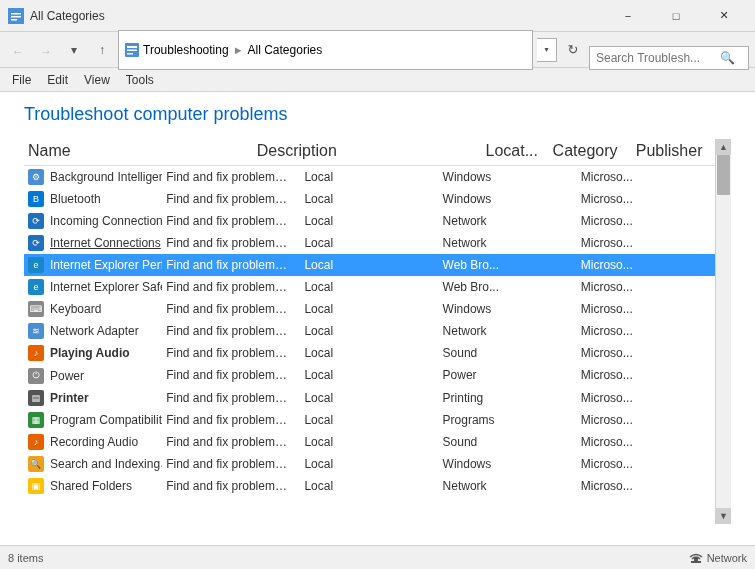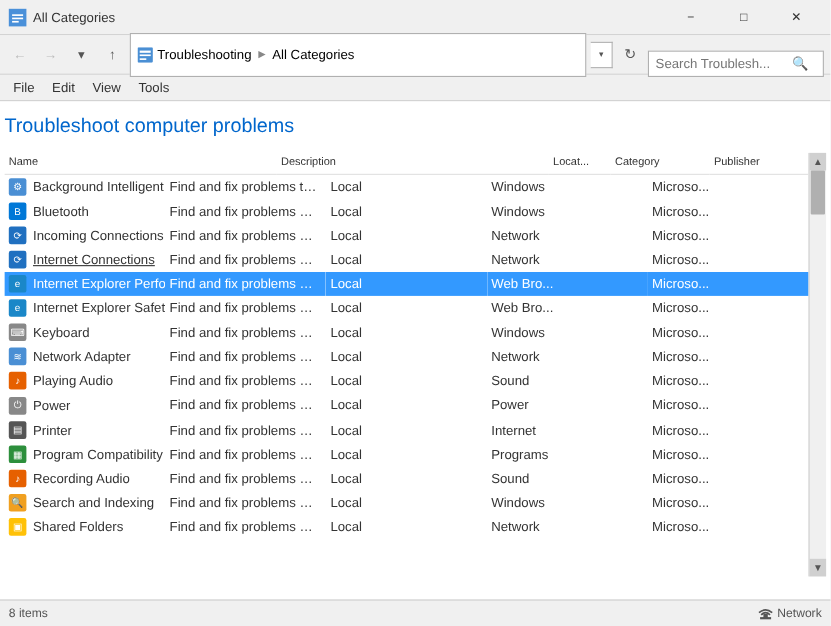--- a/index.html
+++ b/index.html
@@ -148,40 +148,40 @@
       color: #333;
       height: 20px;
       display: flex;
       align-items: center;
     }
 
     
     .content {
       background: white;
       flex: 1;
-      padding: 12px 4px;
+      padding: 12px 24px;
       overflow: hidden;
     }
 
     .page-title {
       color: #0066cc;
       font-size: 18px;
       font-weight: 300;
       margin-bottom: 14px;
     }
 
     
     .file-table {
       width: 100%;
       border-collapse: collapse;
     }
     .file-table th {
       text-align: left;
       padding: 3px 8px 5px 4px;
-      font-size: 10px;
+      font-size: 16px;
       font-weight: 400;
       color: #333;
       border-bottom: 1px solid #e0e0e0;
       cursor: pointer;
       white-space: nowrap;
     }
     .file-table td {
       padding: 3px 8px 3px 4px;
       font-size: 12px;
       color: #333;
@@ -408,21 +408,21 @@
       </td>
       <td class="col-desc">Find and fix problems with...</td>
       <td class="col-loc">Local</td>
       <td class="col-cat">Network</td>
       <td class="col-pub">Microso...</td>
     </tr>
                 <tr>
       <td class="col-name" style="overflow:hidden; text-overflow:ellipsis;">
         <span class="row-icon">
           <span style="width:16px; height:16px; background:#e66000; color:white; display:inline-flex; align-items:center; justify-content:center; border-radius:2px; font-size:9px; flex-shrink:0;">♪</span>
-          <span style="overflow:hidden; text-overflow:ellipsis;">Playing Audio</span>
+          <span style="overflow:hidden; text-overflow:ellipsis;font-weight:bold;">Playing Audio</span>
         </span>
       </td>
       <td class="col-desc">Find and fix problems with...</td>
       <td class="col-loc">Local</td>
       <td class="col-cat">Sound</td>
       <td class="col-pub">Microso...</td>
     </tr>
                 <tr>
       <td class="col-name" style="overflow:hidden; text-overflow:ellipsis;">
         <span class="row-icon">
@@ -432,26 +432,26 @@
       </td>
       <td class="col-desc">Find and fix problems with...</td>
       <td class="col-loc">Local</td>
       <td class="col-cat">Power</td>
       <td class="col-pub">Microso...</td>
     </tr>
                 <tr>
       <td class="col-name" style="overflow:hidden; text-overflow:ellipsis;">
         <span class="row-icon">
           <span style="width:16px; height:16px; background:#555; color:white; display:inline-flex; align-items:center; justify-content:center; border-radius:2px; font-size:9px; flex-shrink:0;">▤</span>
-          <span style="overflow:hidden; text-overflow:ellipsis;">Printer</span>
-        </span>
-      </td>
-      <td class="col-desc">Find and fix problems with...</td>
-      <td class="col-loc">Local</td>
-      <td class="col-cat">Internet</td>
+          <span style="overflow:hidden; text-overflow:ellipsis;font-weight:bold;">Printer</span>
+        </span>
+      </td>
+      <td class="col-desc">Find and fix problems with...</td>
+      <td class="col-loc">Local</td>
+      <td class="col-cat">Printing</td>
       <td class="col-pub">Microso...</td>
     </tr>
                 <tr>
       <td class="col-name" style="overflow:hidden; text-overflow:ellipsis;">
         <span class="row-icon">
           <span style="width:16px; height:16px; background:#2d8f3c; color:white; display:inline-flex; align-items:center; justify-content:center; border-radius:2px; font-size:9px; flex-shrink:0;">▦</span>
           <span style="overflow:hidden; text-overflow:ellipsis;">Program Compatibility Troubleshooter</span>
         </span>
       </td>
       <td class="col-desc">Find and fix problems with...</td>

